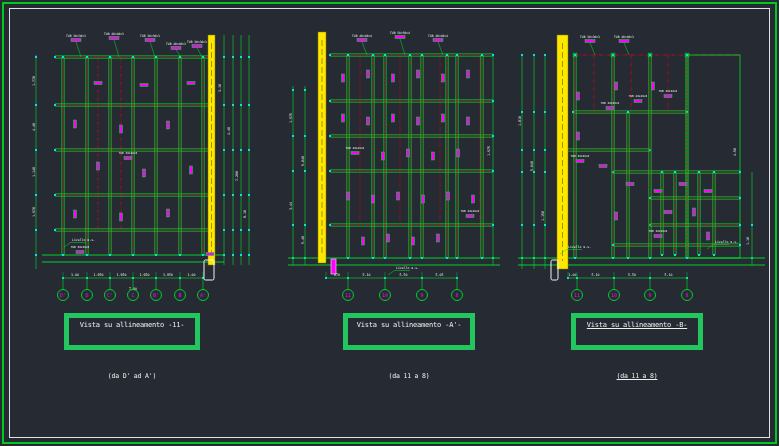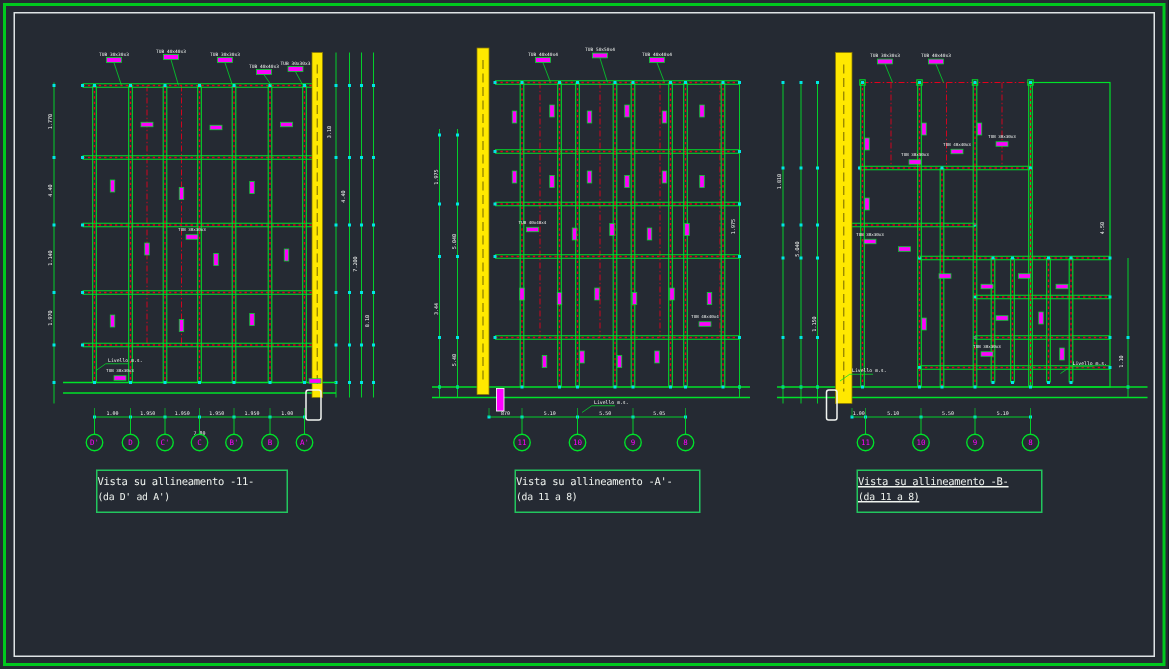--- a/index.html
+++ b/index.html
@@ -2,23 +2,23 @@
 <html><head>
 <meta charset="utf-8">
 <style>
   html,body{margin:0;padding:0;background:#11141a;}
   .canvas{position:relative;width:779px;height:446px;background:#252a33;overflow:hidden;
           font-family:"DejaVu Sans Mono","Liberation Mono",monospace;}
   .frame-green{position:absolute;left:2px;top:2px;right:2px;bottom:2px;border:2px solid #00c81e;pointer-events:none;}
   .frame-white{position:absolute;left:9px;top:8px;right:9px;bottom:8px;border:1px solid #dfe3e6;pointer-events:none;}
   .view{position:absolute;}
   .view svg{display:block;}
-  .titlebox{position:absolute;border:1px solid #22c55e;color:#eef2ee;
+  .titlebox{position:absolute;border:5px solid #22c55e;color:#eef2ee;text-align:center;
             font-size:7px;line-height:10px;padding-top:2px;letter-spacing:-0.2px;background:transparent;}
-  .titlebox .l2{font-size:6.5px;}
+  .titlebox .l2{font-size:6.5px;margin-top:41px;}
 </style>
 </head>
 <body>
 
 <div class="canvas">
   <div class="frame-green"></div>
   <div class="frame-white"></div>
 
   <div class="view" style="left: 28px; top: 26px;">
       <svg width="246" height="284" viewBox="0 0 246 284">

